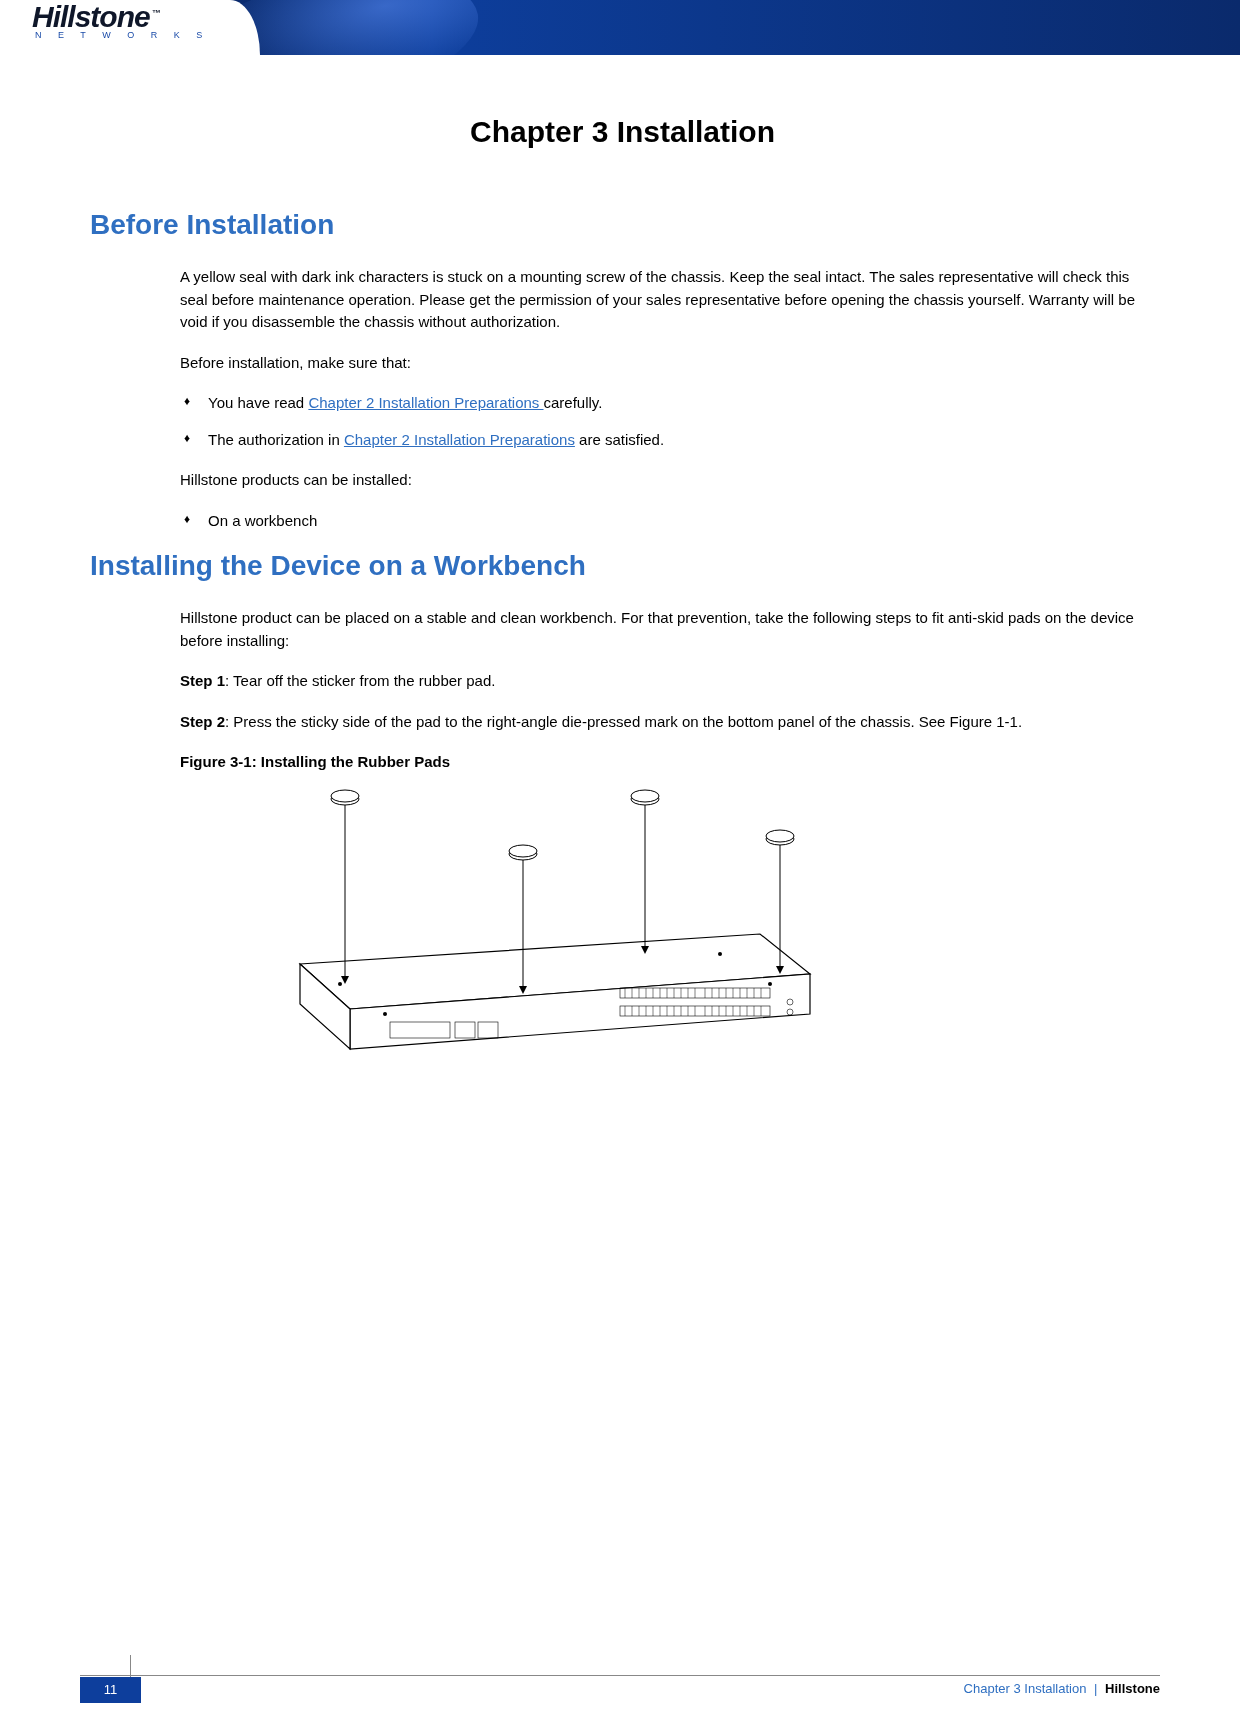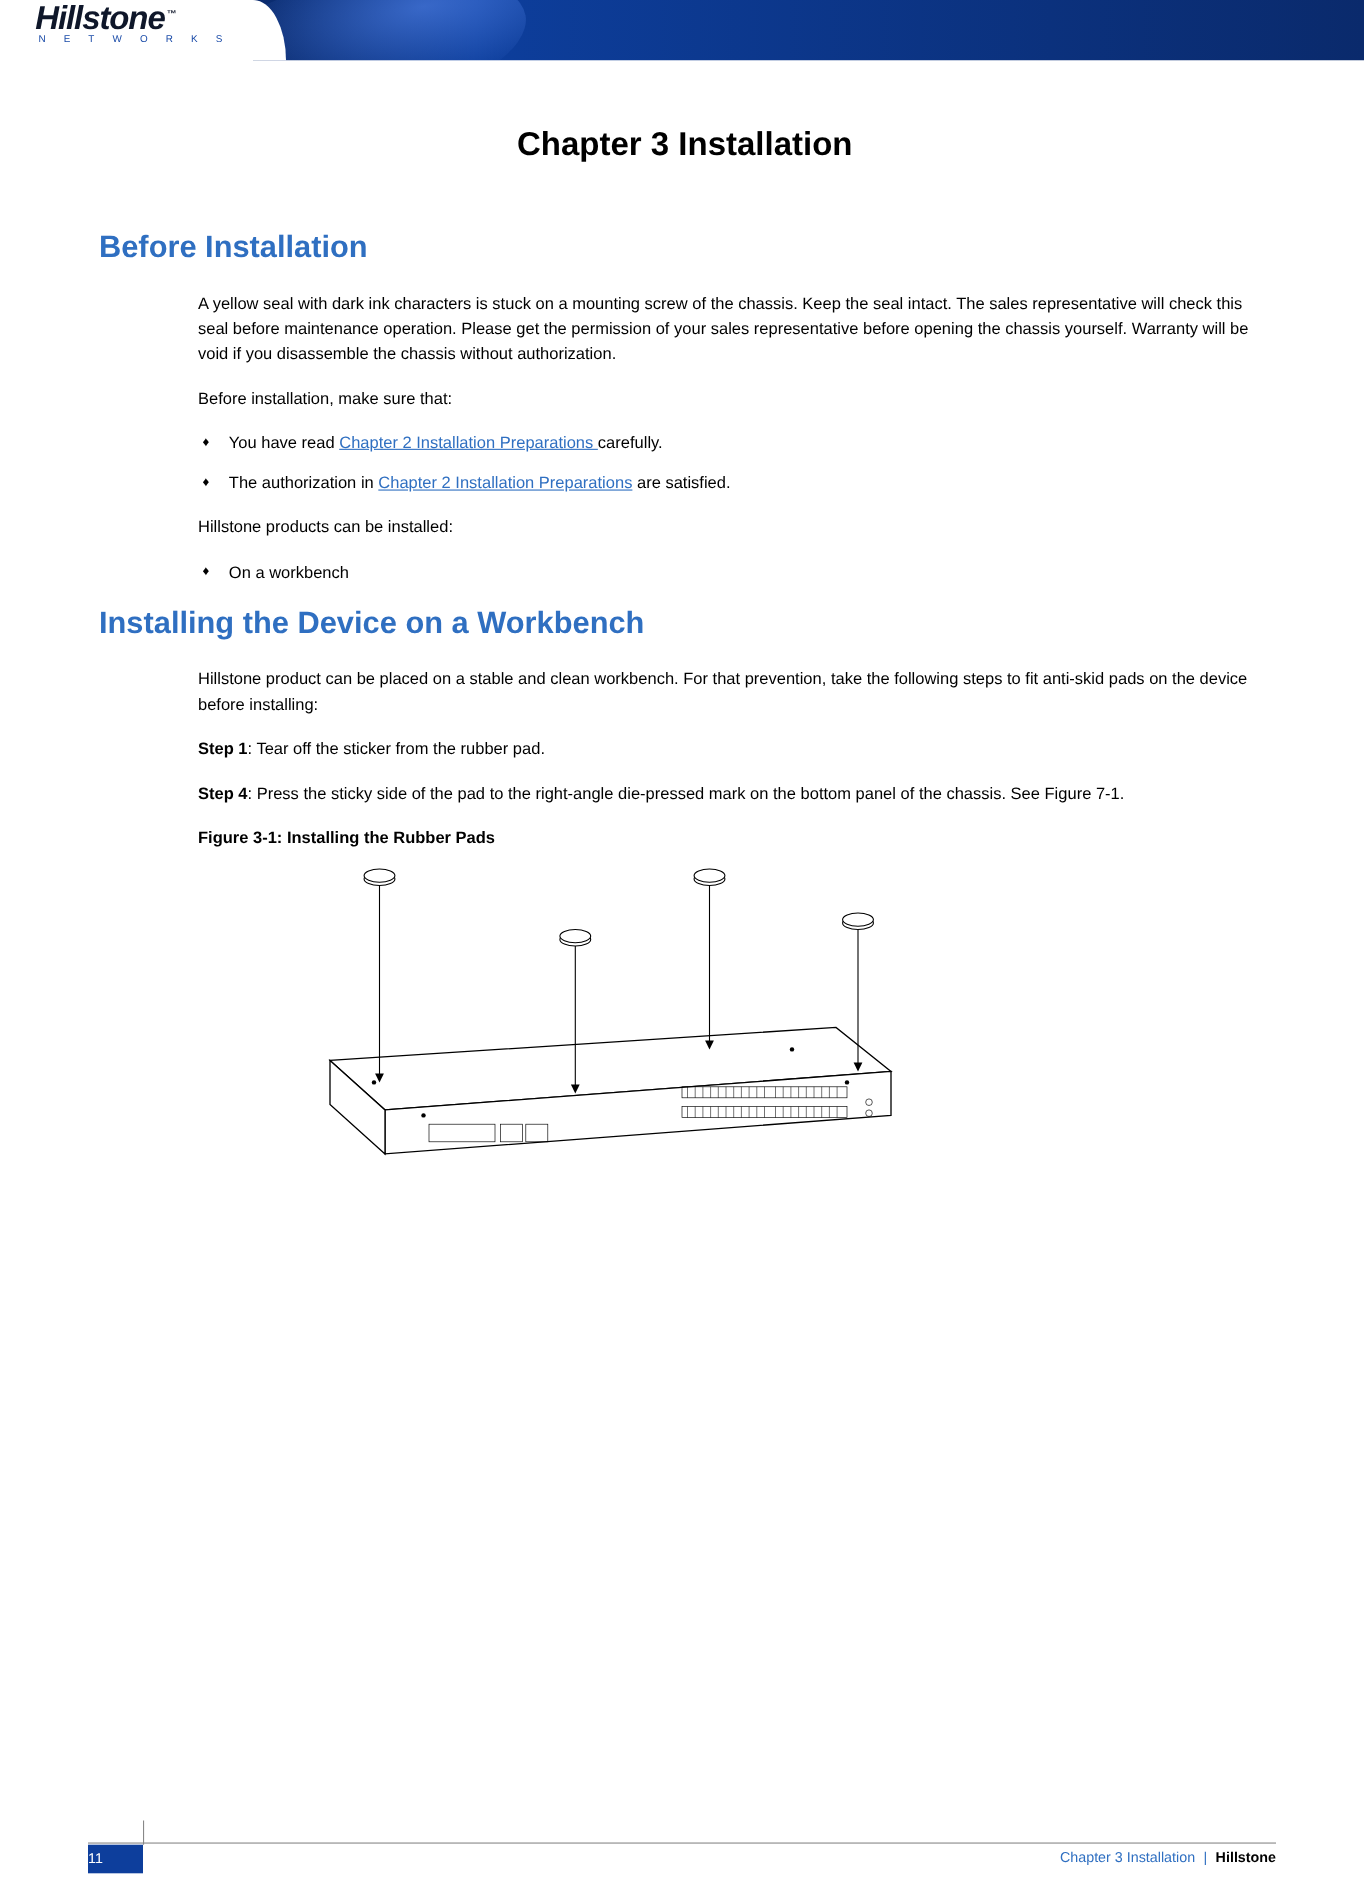--- a/index.html
+++ b/index.html
@@ -144,25 +144,25 @@
     top: -2px;
     left: 80px;
     right: 80px;
     height: 1px;
     background: #888;
   }
   .page-num {
     position: absolute;
     left: 80px;
     top: 0;
-    width: 50px;
+    width: 61px;
     height: 26px;
     background: #0d3e9c;
     color: #fff;
-    text-align: left;
+    text-align: center;
     line-height: 26px;
     font-size: 13px;
   }
   .page-vbar {
     position: absolute;
     left: 130px;
     top: -22px;
     width: 1px;
     height: 22px;
     background: #888;
@@ -214,21 +214,21 @@
     </ul>
   </div>
 
   <h2 class="section">Installing the Device on a Workbench</h2>
   <div class="body-text">
     <p>Hillstone product can be placed on a stable and clean workbench. For that prevention, take the following steps to fit anti-skid pads on the device before installing:</p>
     <p>
       <span class="step-label">Step 1</span><span>: Tear off the sticker from the rubber pad.</span>
     </p>
     <p>
-      <span class="step-label">Step 4</span><span>: Press the sticky side of the pad to the right-angle die-pressed mark on the bottom panel of the chassis. See Figure 7-1.</span>
+      <span class="step-label">Step 2</span><span>: Press the sticky side of the pad to the right-angle die-pressed mark on the bottom panel of the chassis. See Figure 1-1.</span>
     </p>
     <p class="figure-caption">Figure 3-1: Installing the Rubber Pads</p>
     <div class="figure">
       <svg width="600" height="310" viewBox="0 0 600 310">
 
         <g stroke="#000" stroke-width="1.2" fill="#fff">
 
           <polygon points="60,180 520,150 570,190 110,225"></polygon>
 
           <polygon points="110,225 570,190 570,230 110,265"></polygon>

